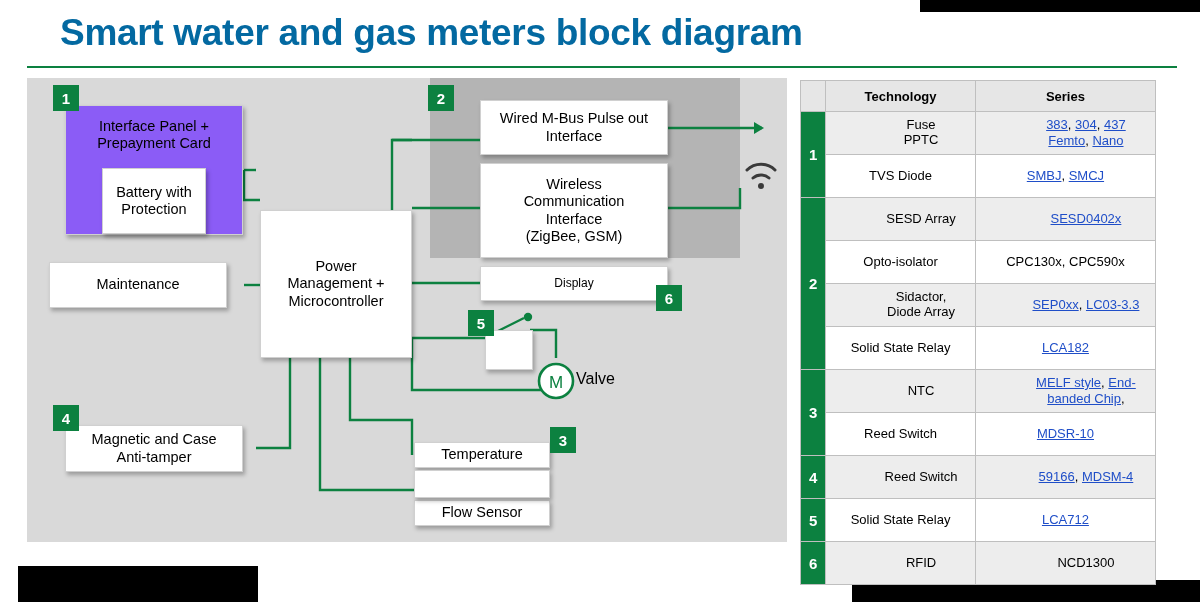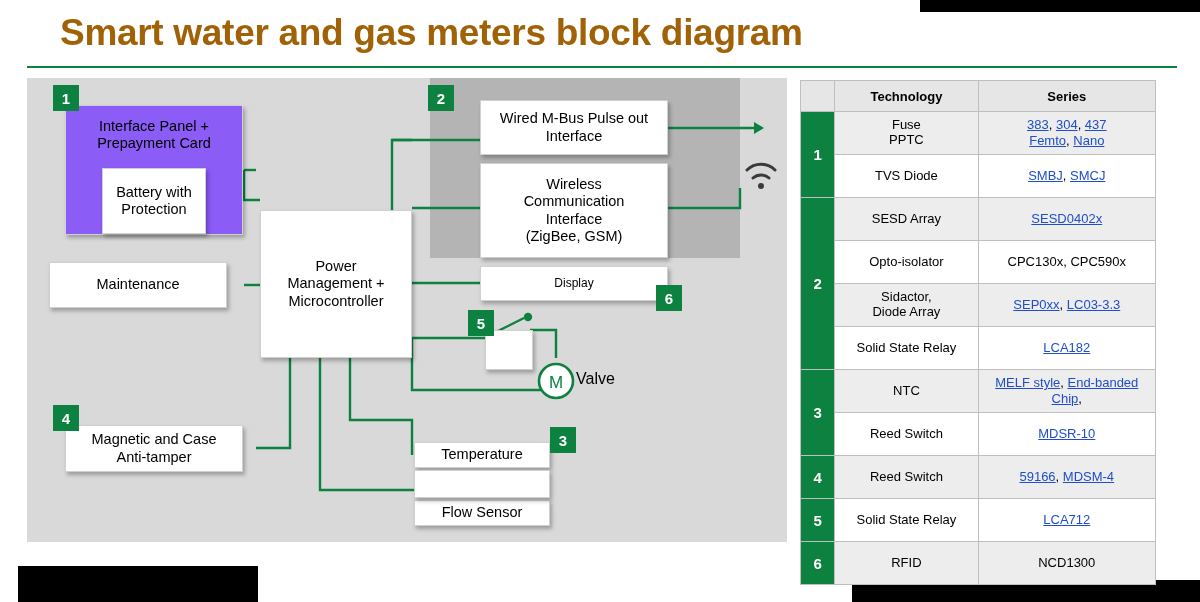--- a/index.html
+++ b/index.html
@@ -12,21 +12,21 @@
   }
   
   .blk{position:absolute;background:#000;}
   #blk-tr{right:0;top:0;width:280px;height:12px;}
   #blk-bl{left:18px;bottom:0;width:240px;height:36px;}
   #blk-br{right:0;bottom:0;width:348px;height:22px;}
 
   
   #title{
     position:absolute;left:60px;top:12px;
-    font-size:37px;font-weight:bold;color:#a16207;
+    font-size:37px;font-weight:bold;color:#0369a1;
     letter-spacing:-0.3px;
   }
   #title-rule{
     position:absolute;left:27px;top:66px;width:1150px;height:2px;background:#0c8140;
   }
 
   
   #diagram{
     position:absolute;left:27px;top:78px;width:760px;height:464px;
     background:#d9d9d9;
@@ -51,21 +51,21 @@
   svg#wires{position:absolute;left:0;top:0;width:1200px;height:602px;pointer-events:none;}
 
   
   #table-wrap{position:absolute;left:800px;top:80px;width:375px;}
   table{border-collapse:collapse;width:356px;font-size:13px;}
   th,td{border:1px solid #bfbfbf;padding:0;text-align:center;vertical-align:middle;}
   thead th{background:#e6e6e6;font-weight:bold;height:30px;color:#000;}
   td.numcell{background:#0c8140;color:#fff;font-weight:bold;width:36px;font-size:15px;}
   td.tech{width:150px;line-height:1.15;}
   td.series{width:188px;line-height:1.2;}
-  tr.shade td.tech, tr.shade td.series{background:#ededed;}
+  tr.shade td.tech, tr.shade td.series{background:#ededed;padding-left:41px;}
   tr td.tech, tr td.series{background:#ffffff;height:42px;}
   tr.shade td.tech,tr.shade td.series{background:#ededed;}
   a{color:#1f4ec8;text-decoration:underline;}
   .valve-label{position:absolute;font-size:16px;color:#000;}
 </style>
 </head>
 <body>
 
 <div class="blk" id="blk-tr"></div>
 <div class="blk" id="blk-bl"></div>

